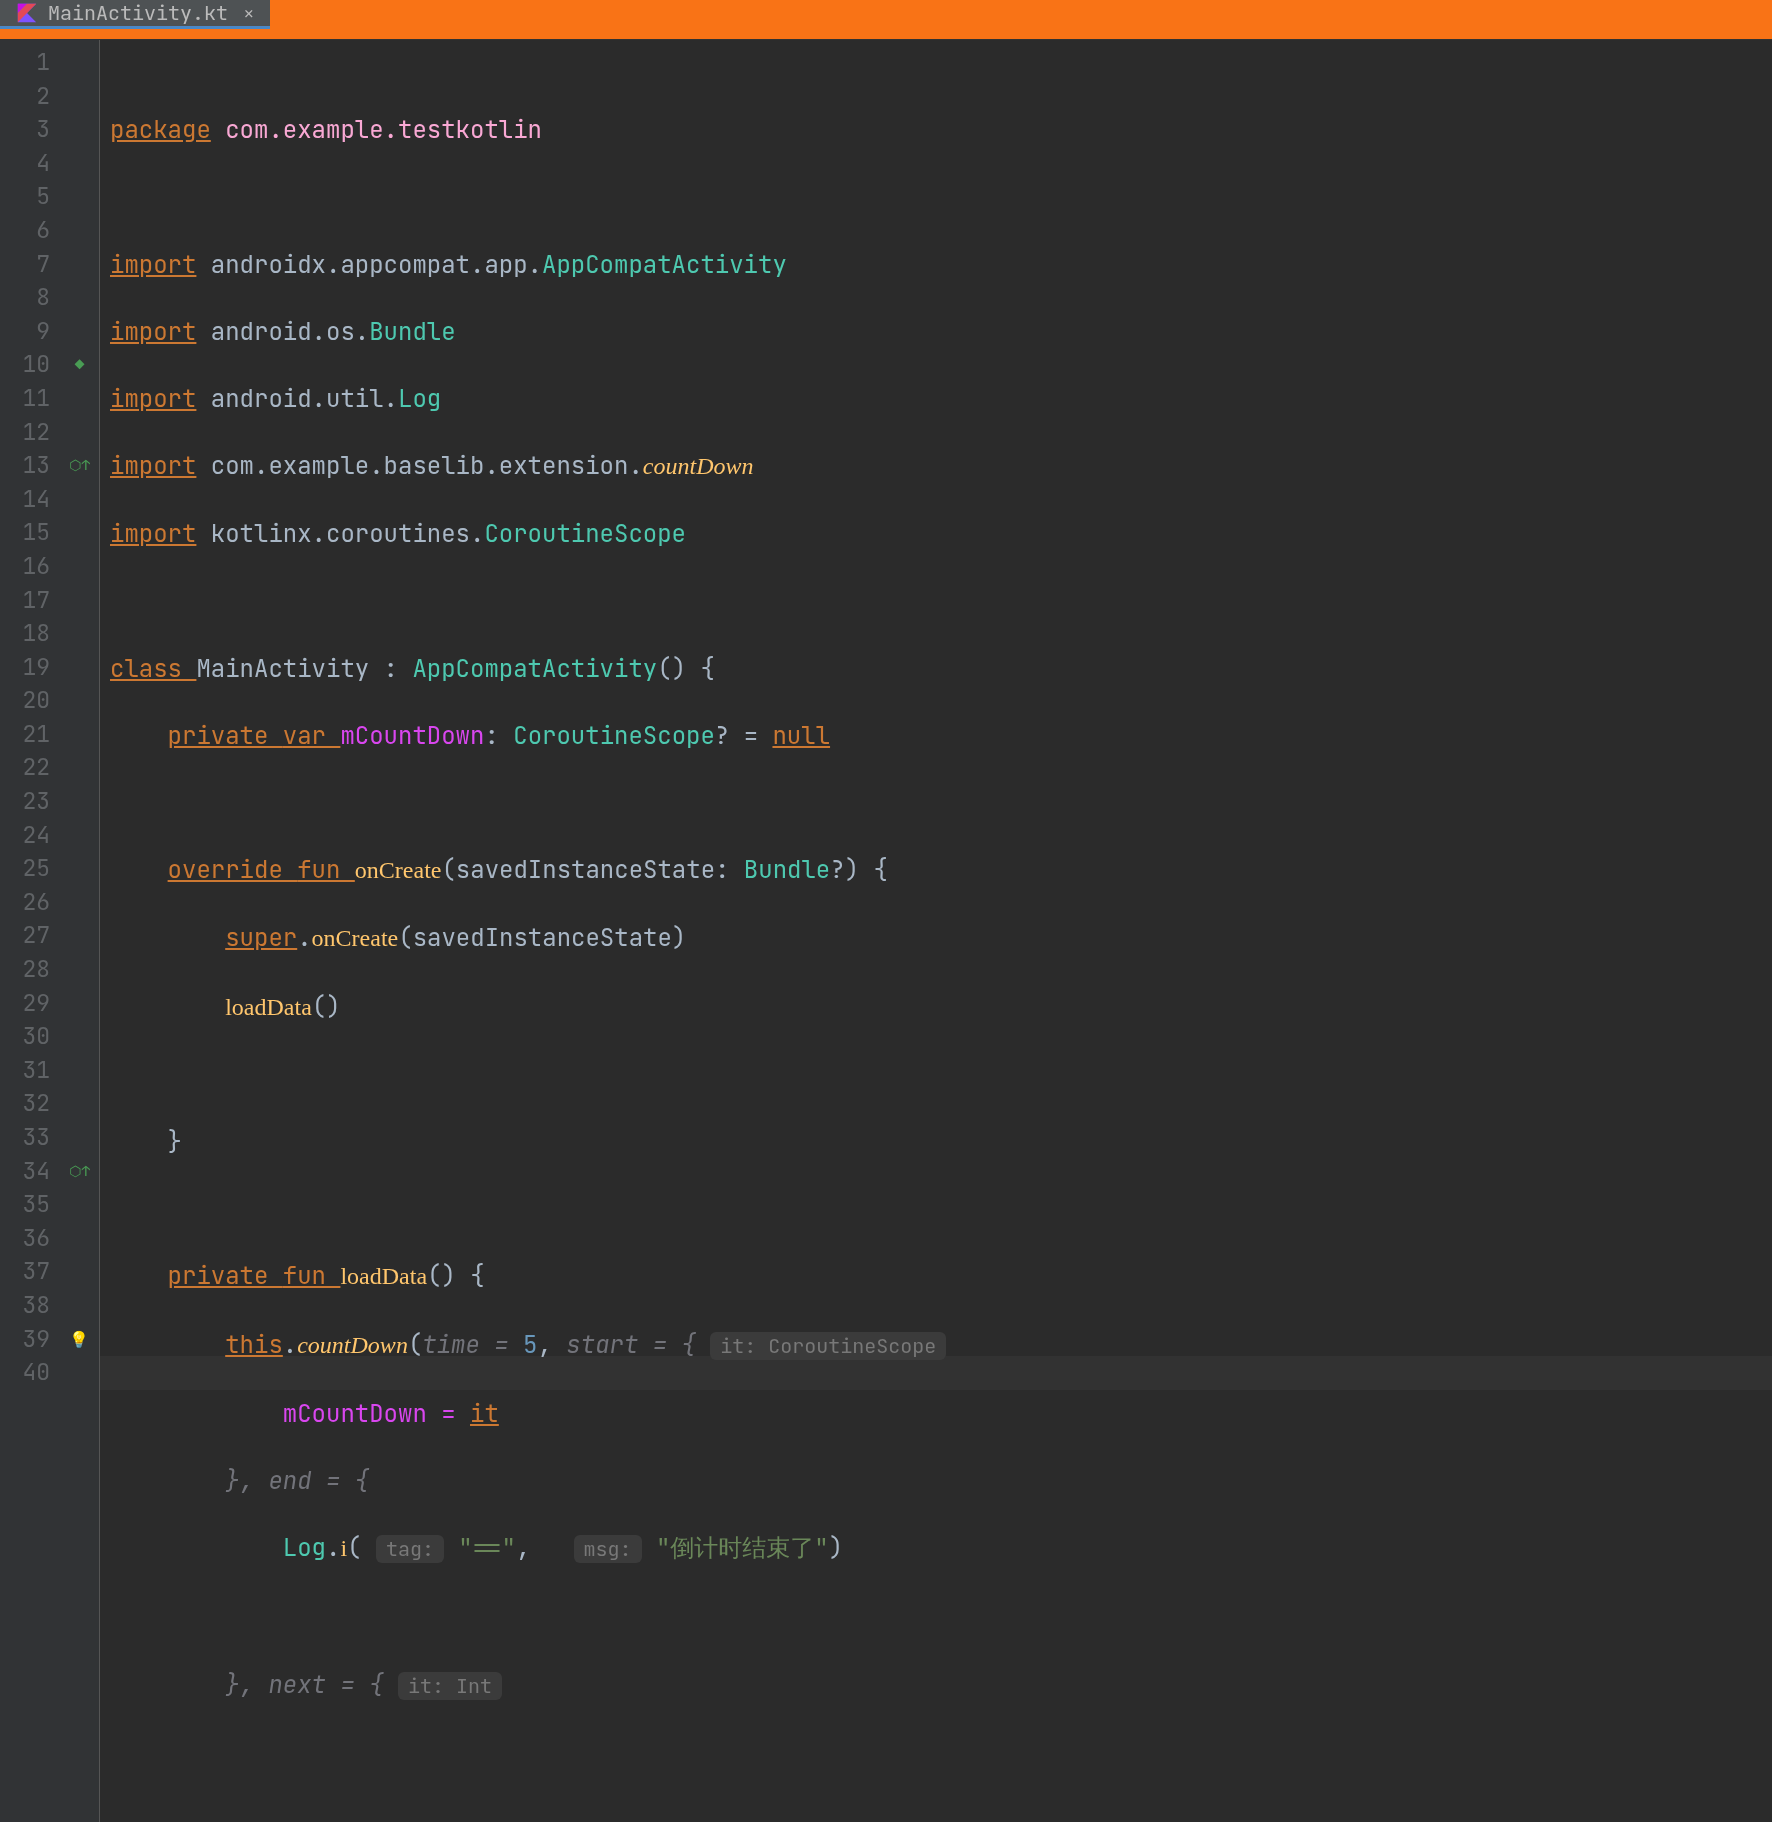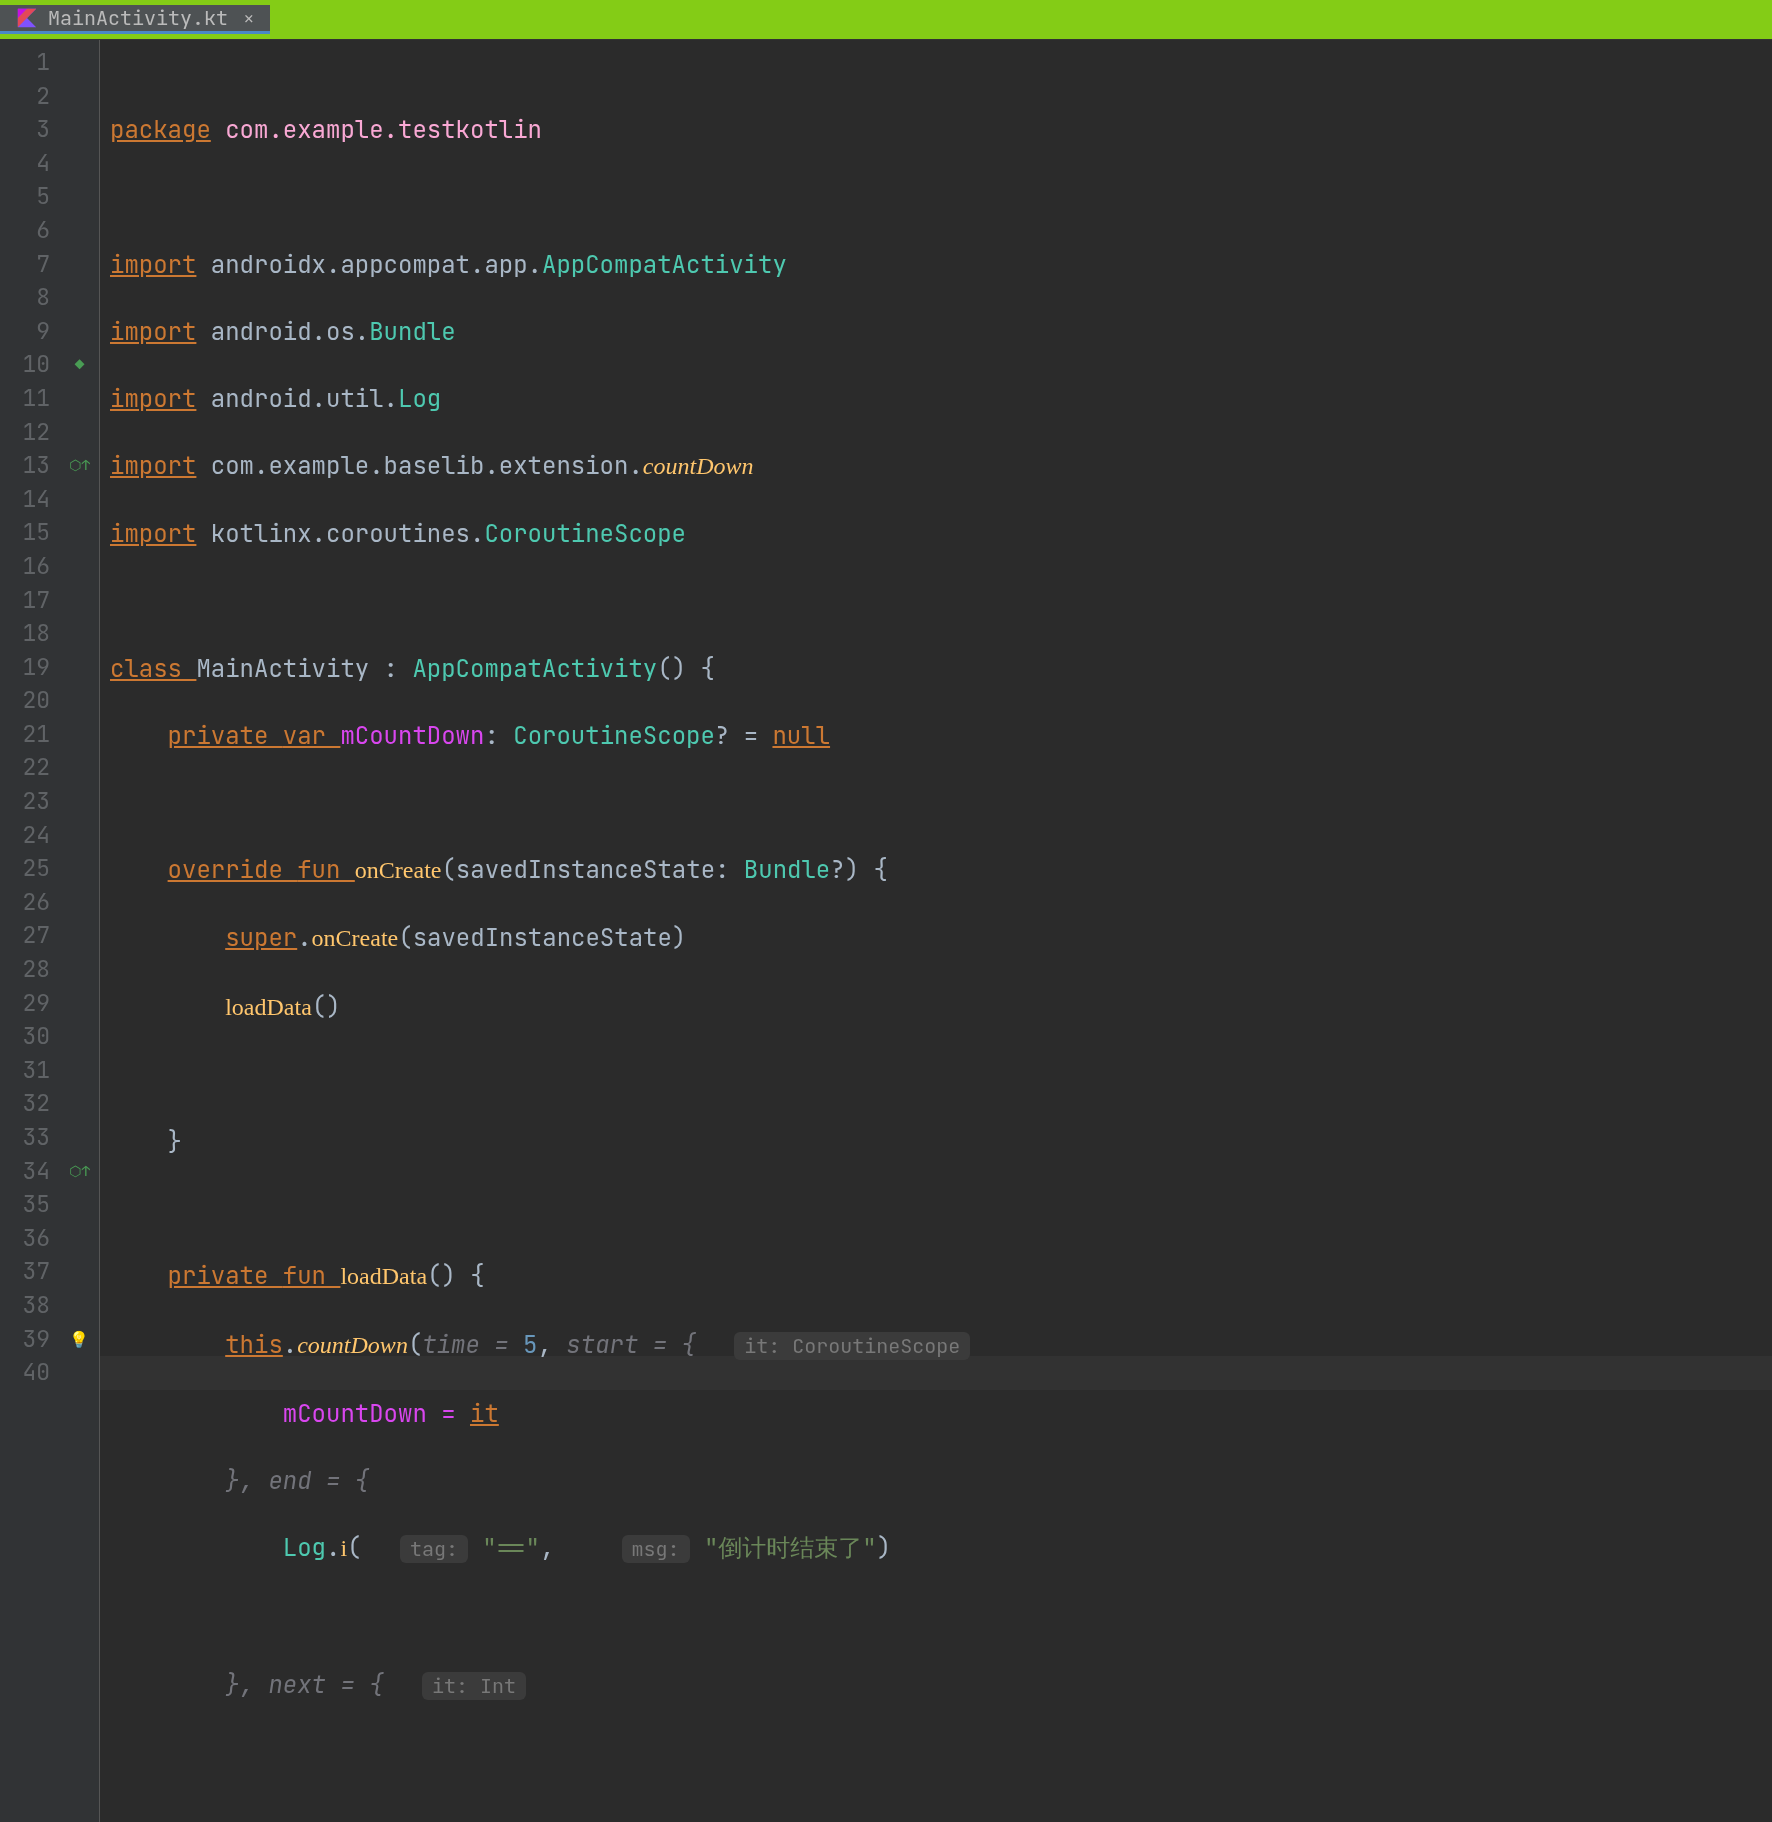--- a/index.html
+++ b/index.html
@@ -6,23 +6,23 @@
   body {
     background:#2b2b2b;
     font-family:"JetBrains Mono","Consolas","Monaco",monospace;
     font-size:24px;
     color:#a9b7c6;
     width:1772px;
   }
   
   .tabbar {
     height:40px;
-    background:#84cc16;
+    background:#f97316;
     display:flex;
-    align-items:center;
+    align-items:flex-start;
     border-bottom:1px solid #323232;
   }
   .tab {
     display:flex;
     align-items:center;
     gap:10px;
     padding:0 16px;
     background:#4e5254;
     border-bottom:3px solid #4a88c7;
     color:#bbbbbb;
@@ -84,21 +84,20 @@
   .type { color:#4ec9b0; }
   .field { color:#d946ef;}
   .param { color:#72737a;font-style:italic; }
   .hint {
     background:#3b3b3b;
     color:#787878;
     border-radius:6px;
     padding:1px 10px;
     font-size:20px;
     font-style:normal;
-    margin-left:24px;
   }
   .pkg { color:#f9a8d4; }
   .bulb { color:#ffc66d; }
 </style>
 </head>
 <body>
 
 <div class="tabbar">
   <div class="tab">
     <span class="icon">

